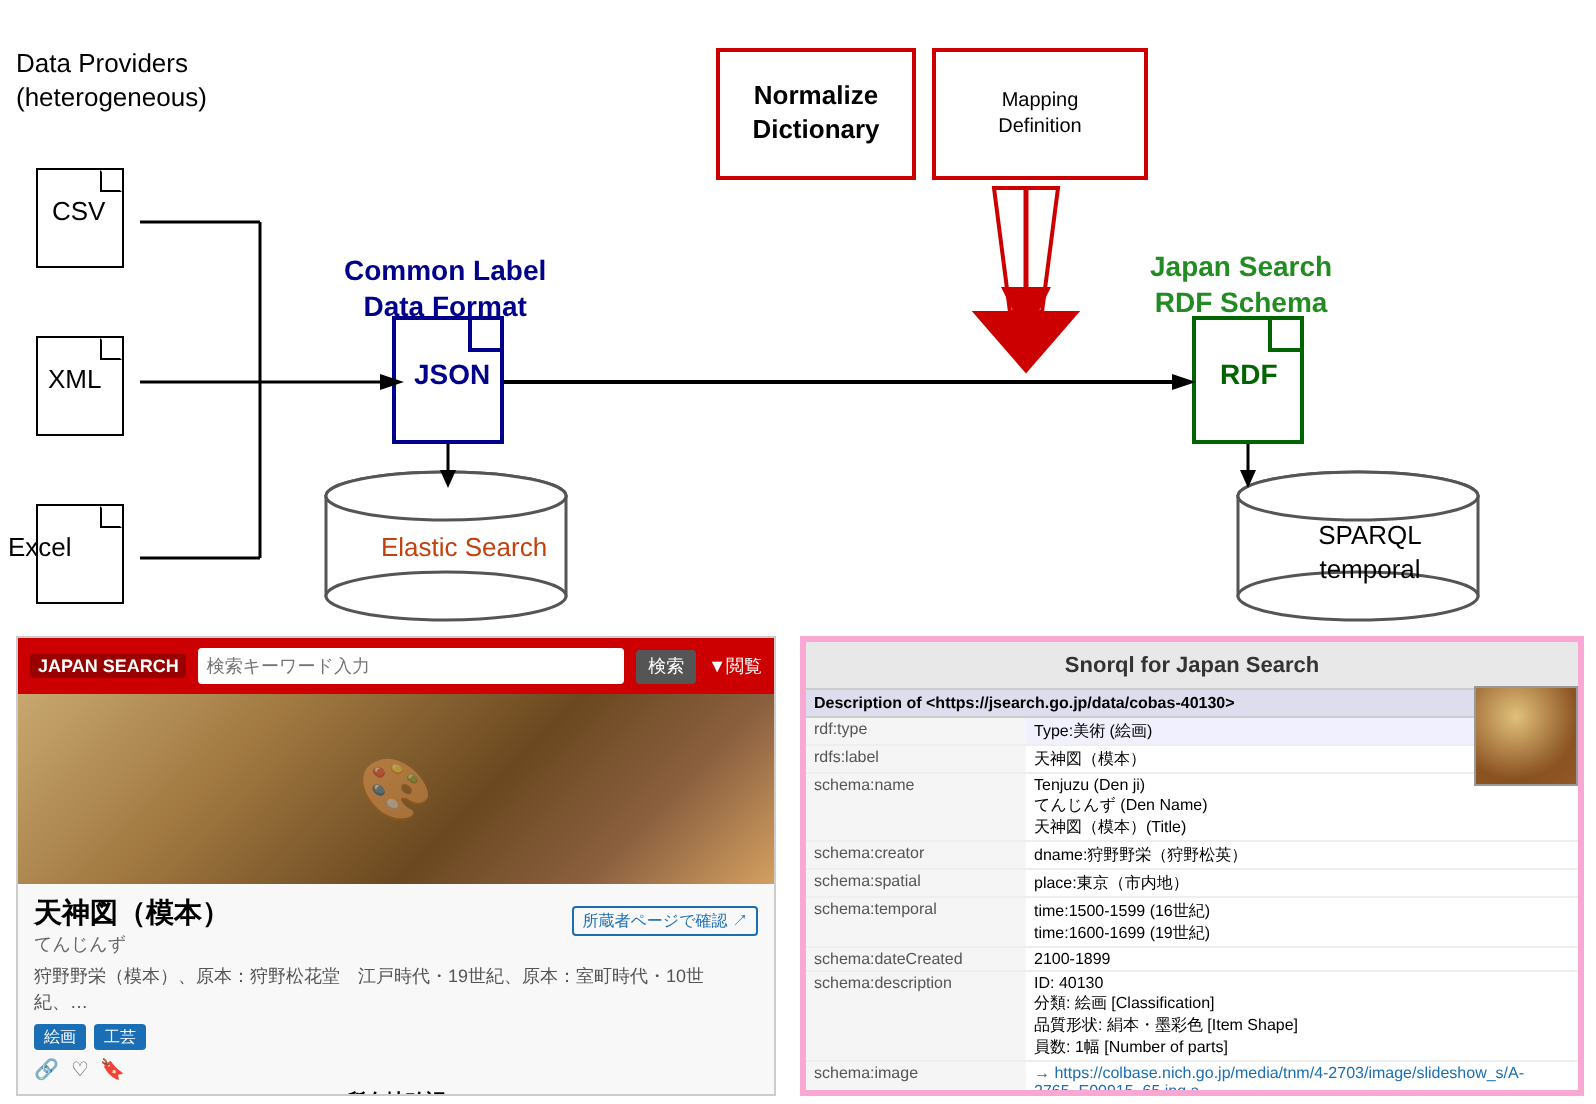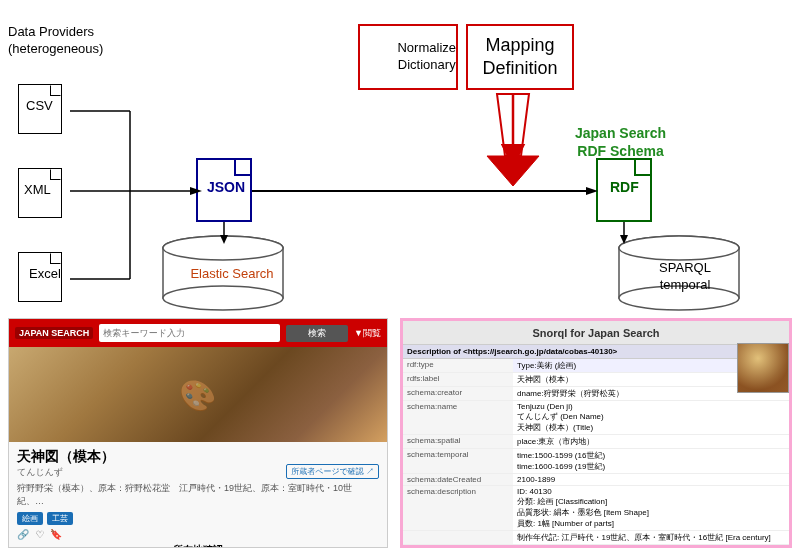--- a/index.html
+++ b/index.html
@@ -138,40 +138,40 @@
 
     
     .normalize-box {
       position: absolute;
       top: 8px; left: 358px;
       width: 100px; height: 66px;
       border: 2px solid #CC0000;
       background: #fff;
       display: flex;
       align-items: center;
-      justify-content: flex-end;
+      justify-content: center;
       text-align: center;
       font-size: 13px;
-      font-weight: normal;
+      font-weight: bold;
       color: #000;
       line-height: 1.3;
     }
 
     
     .mapping-box {
       position: absolute;
       top: 8px; left: 466px;
       width: 108px; height: 66px;
       border: 2px solid #CC0000;
       background: #fff;
       display: flex;
       align-items: center;
       justify-content: center;
       text-align: center;
-      font-size: 18px;
+      font-size: 10px;
       font-weight: normal;
       color: #000;
       line-height: 1.3;
     }
 
     
     .screenshot-left {
       position: absolute;
       top: 318px; left: 8px;
       width: 380px;
@@ -206,21 +206,21 @@
       font-size: 9px;
       padding: 4px 4px;
       background: #fff;
     }
     .js-search-btn {
       background: #555;
       color: #fff;
       border: none;
       border-radius: 2px;
       font-size: 9px;
-      padding: 2px 22px;
+      padding: 2px 6px;
       cursor: pointer;
     }
     .js-menu-btn {
       color: #fff;
       font-size: 9px;
     }
 
     .js-image-area {
       height: 95px;
       background: #e8dcc8;
@@ -287,21 +287,21 @@
       margin-top: 3px;
       color: #000;
     }
     .js-link-btn {
       float: right;
       font-size: 8px;
       color: #1a6eb5;
       border: 1px solid #1a6eb5;
       padding: 1px 4px;
       border-radius: 2px;
-      margin-top: 16px;
+      margin-top: 5px;
     }
 
     
     .screenshot-right {
       position: absolute;
       top: 318px; left: 400px;
       width: 392px;
       height: 230px;
       border: 3px solid #f9a8d4;
       background: #fff;
@@ -354,22 +354,26 @@
 (heterogeneous)</span>
   </div>
 
   <div class="doc-icon" style="top:68px; left:18px;"></div>
   <div class="doc-label" style="top:82px; left:26px;">CSV</div>
 
   <div class="doc-icon" style="top:152px; left:18px;"></div>
   <div class="doc-label" style="top:166px; left:24px;">XML</div>
 
   <div class="doc-icon" style="top:236px; left:18px;"></div>
-  <div class="doc-label" style="top:250px; left:29px;">Excel</div>
-
+  <div class="doc-label" style="top:250px; left:4px;">Excel</div>
+
+  <div class="common-label">
+    <span>Common Label</span><br>
+    <span>Data Format</span>
+  </div>
 
   <div class="json-box"></div>
   <div class="json-label">JSON</div>
 
   <div class="japan-search-label">
     <span>Japan Search</span><br>
     <span>RDF Schema</span>
   </div>
 
   <div class="rdf-box"></div>
@@ -480,47 +484,43 @@
       <tbody>
           <tr class="snorql-desc-row">
         <td>rdf:type</td>
         <td>Type:美術 (絵画)</td>
       </tr>
       <tr>
         <td>rdfs:label</td>
         <td>天神図（模本）</td>
       </tr>
       <tr>
+        <td>schema:name</td>
+        <td>Tenjuzu (Den ji)<br>てんじんず (Den Name)<br>天神図（模本）(Title)</td>
+      </tr>
+      <tr>
         <td>schema:creator</td>
         <td>dname:狩野野栄（狩野松英）</td>
       </tr>
       <tr>
-        <td>schema:name</td>
-        <td>Tenjuzu (Den ji)<br>てんじんず (Den Name)<br>天神図（模本）(Title)</td>
-      </tr>
-      <tr>
         <td>schema:spatial</td>
         <td>place:東京（市内地）</td>
       </tr>
       <tr>
         <td>schema:temporal</td>
         <td>time:1500-1599 (16世紀)<br>time:1600-1699 (19世紀)</td>
       </tr>
       <tr>
         <td>schema:dateCreated</td>
         <td>2100-1899</td>
       </tr>
       <tr>
         <td>schema:description</td>
         <td>ID: 40130<br>分類: 絵画 [Classification]<br>品質形状: 絹本・墨彩色 [Item Shape]<br>員数: 1幅 [Number of parts]</td>
       </tr>
       <tr>
-        <td></td>
-        <td>制作年代記: 江戸時代・19世紀、原本・室町時代・16世紀 [Era century]</td>
-      </tr>
-      <tr>
         <td>schema:image</td>
         <td style="color:#1a6eb5;">→ https://colbase.nich.go.jp/media/tnm/4-2703/image/slideshow_s/A-2765_E00915_65.jpg a</td>
       </tr>
     </tbody>
       </table>
   </div>
 </div>
 
 </body></html>

